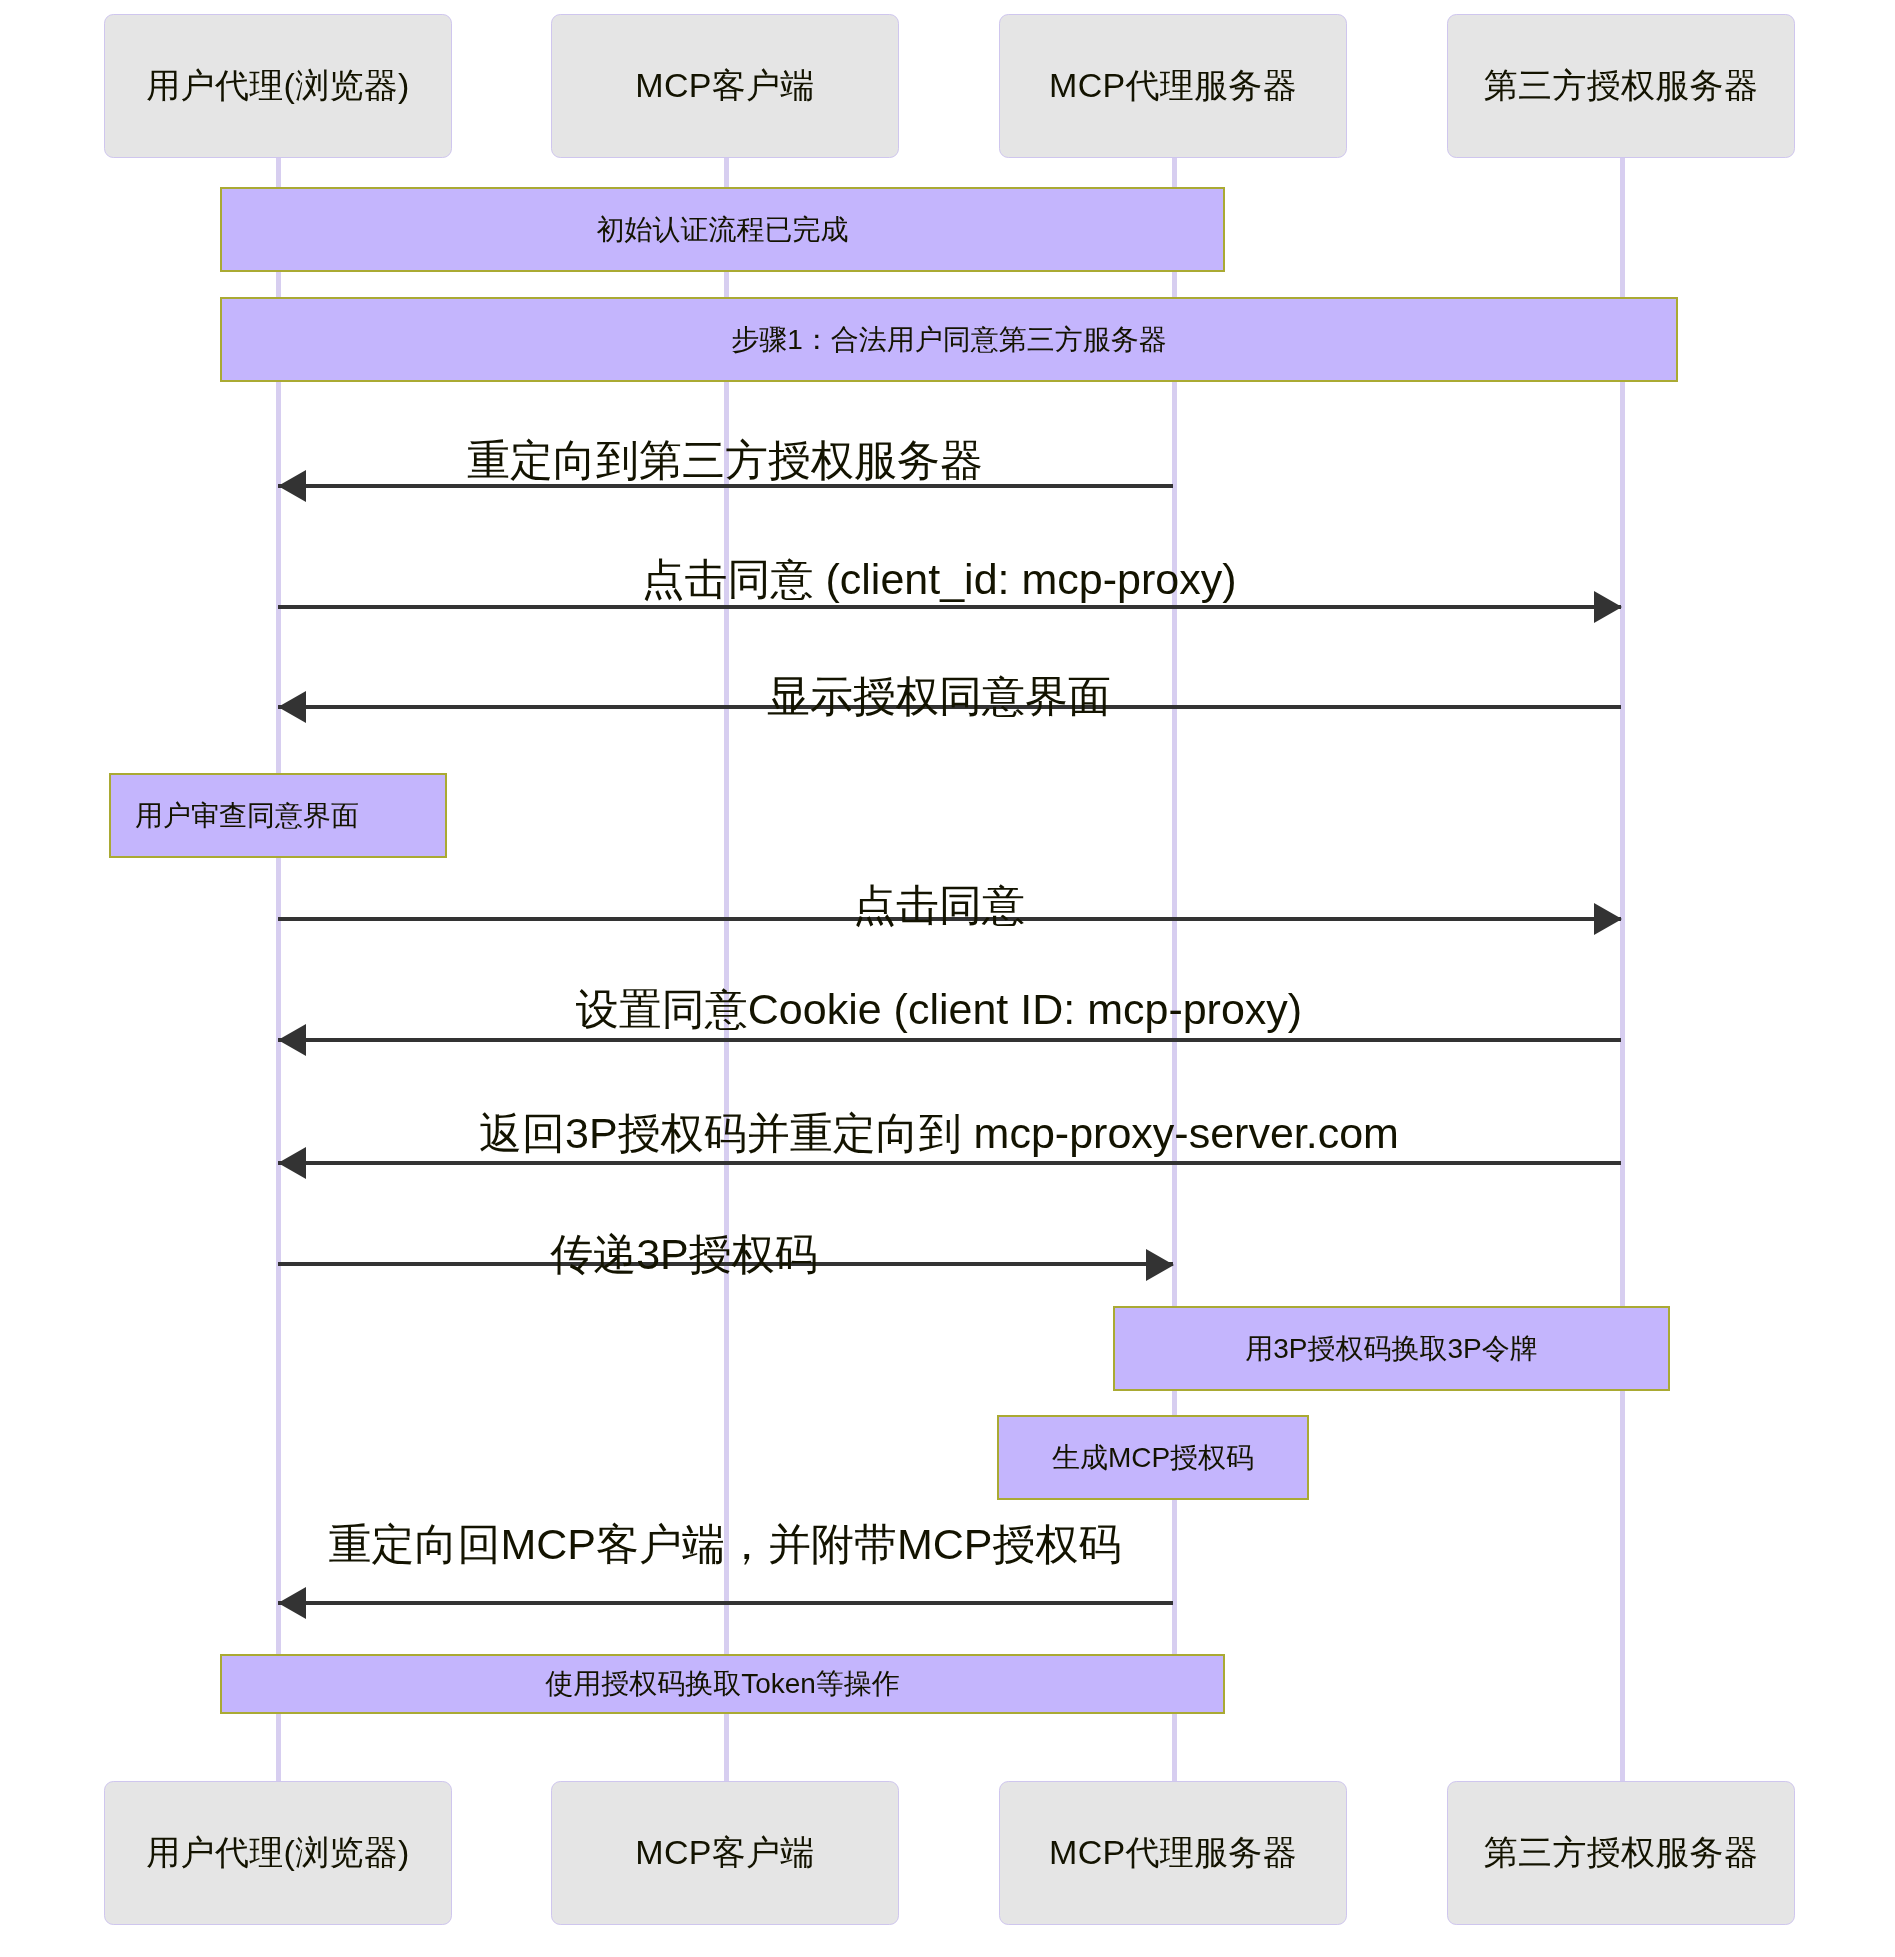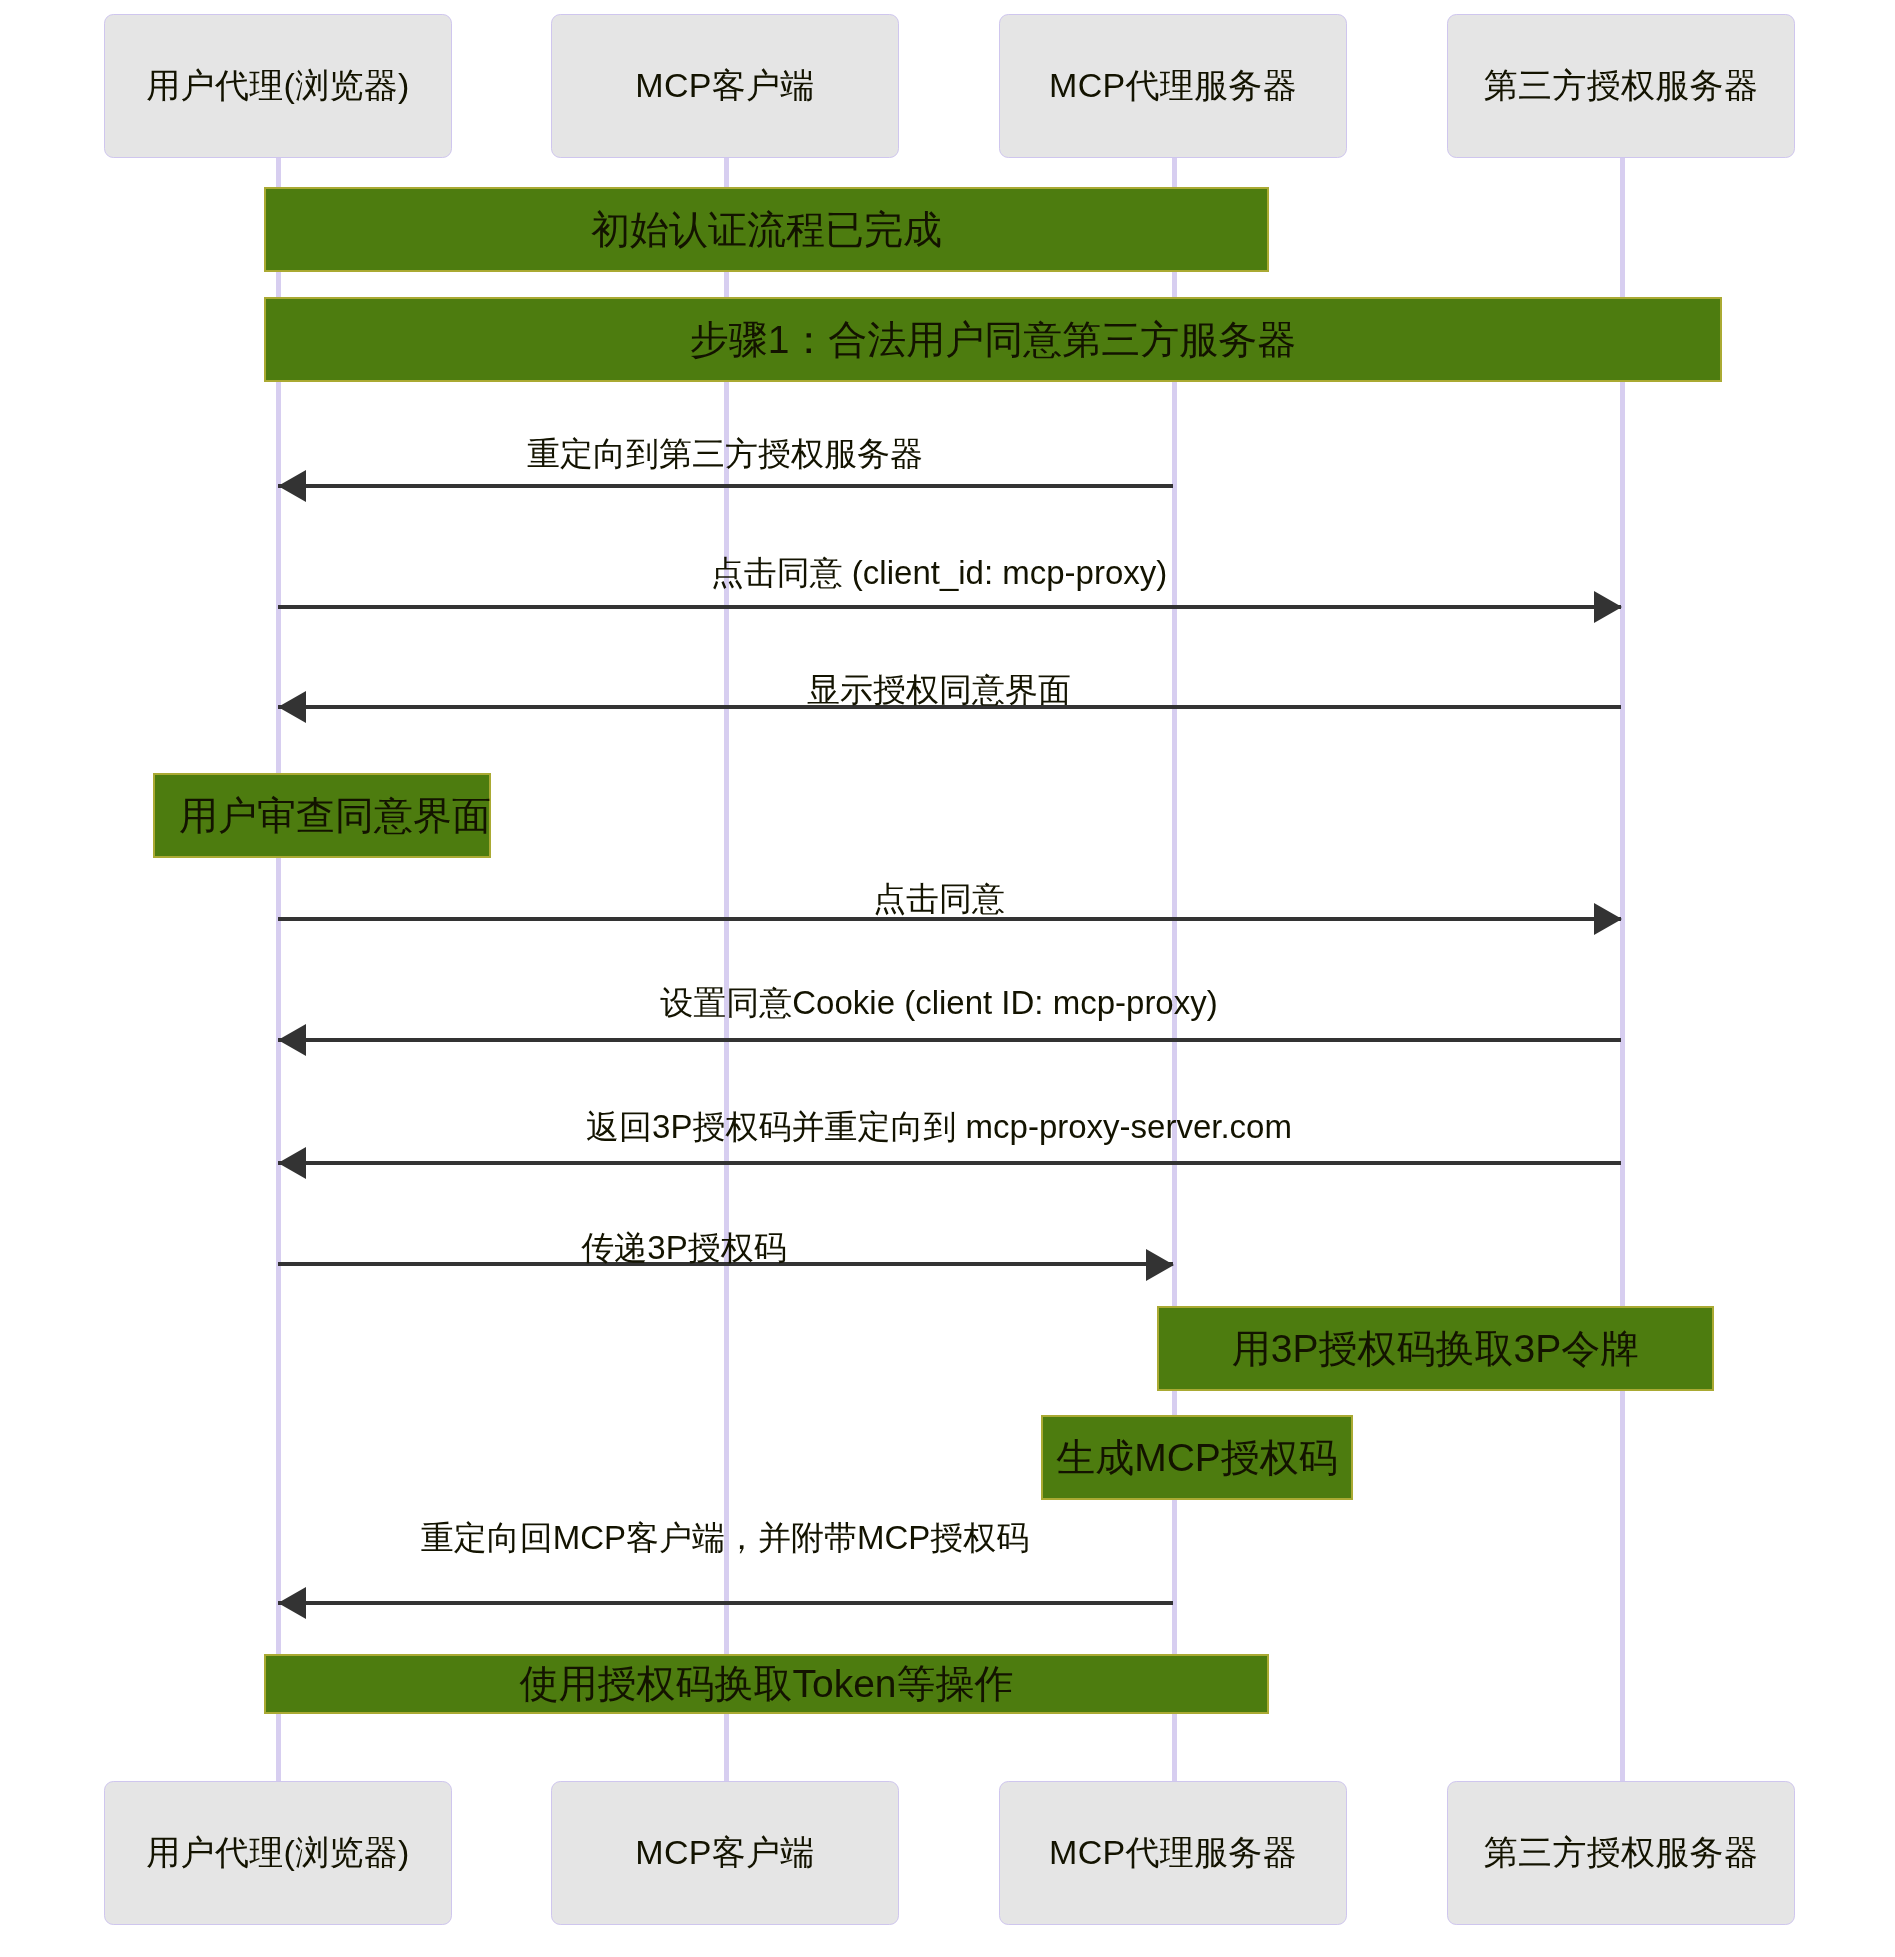--- a/index.html
+++ b/index.html
@@ -37,28 +37,27 @@
     justify-content: center;
     color: #131300;
     font-size: 34px;
     letter-spacing: 0.3px;
     white-space: nowrap;
   }
   
   .note {
     position: absolute;
     box-sizing: border-box;
-    background: #4d7c0f;
+    background: #c4b5fd;
     border: 2.8px solid #aaaa33;
     display: flex;
     align-items: center;
     color: #131300;
-    font-size: 39px;
+    font-size: 28px;
     white-space: nowrap;
-    margin-left: 44px;
   }
   .note.center { justify-content: center; }
   .note.left   { justify-content: flex-start; padding-left: 24px; }
   
   .msg-line {
     position: absolute;
     height: 0;
     border-top: 4.6px solid #333333;
   }
   .msg-head {
@@ -66,21 +65,21 @@
     width: 0;
     height: 0;
     border-top: 16px solid transparent;
     border-bottom: 16px solid transparent;
   }
   .msg-head.right { border-left: 28px solid #333333; }
   .msg-head.left  { border-right: 28px solid #333333; }
   .msg-label {
     position: absolute;
     color: #131300;
-    font-size: 33px;
+    font-size: 43px;
     white-space: nowrap;
     transform: translateX(-50%);
   }
 </style>
 </head>
 <body>
 
 <div id="diagram">
   <div id="layer-lifelines">
       <div class="lifeline" style="left: 276px; top: 158px; height: 1623px;"></div>

